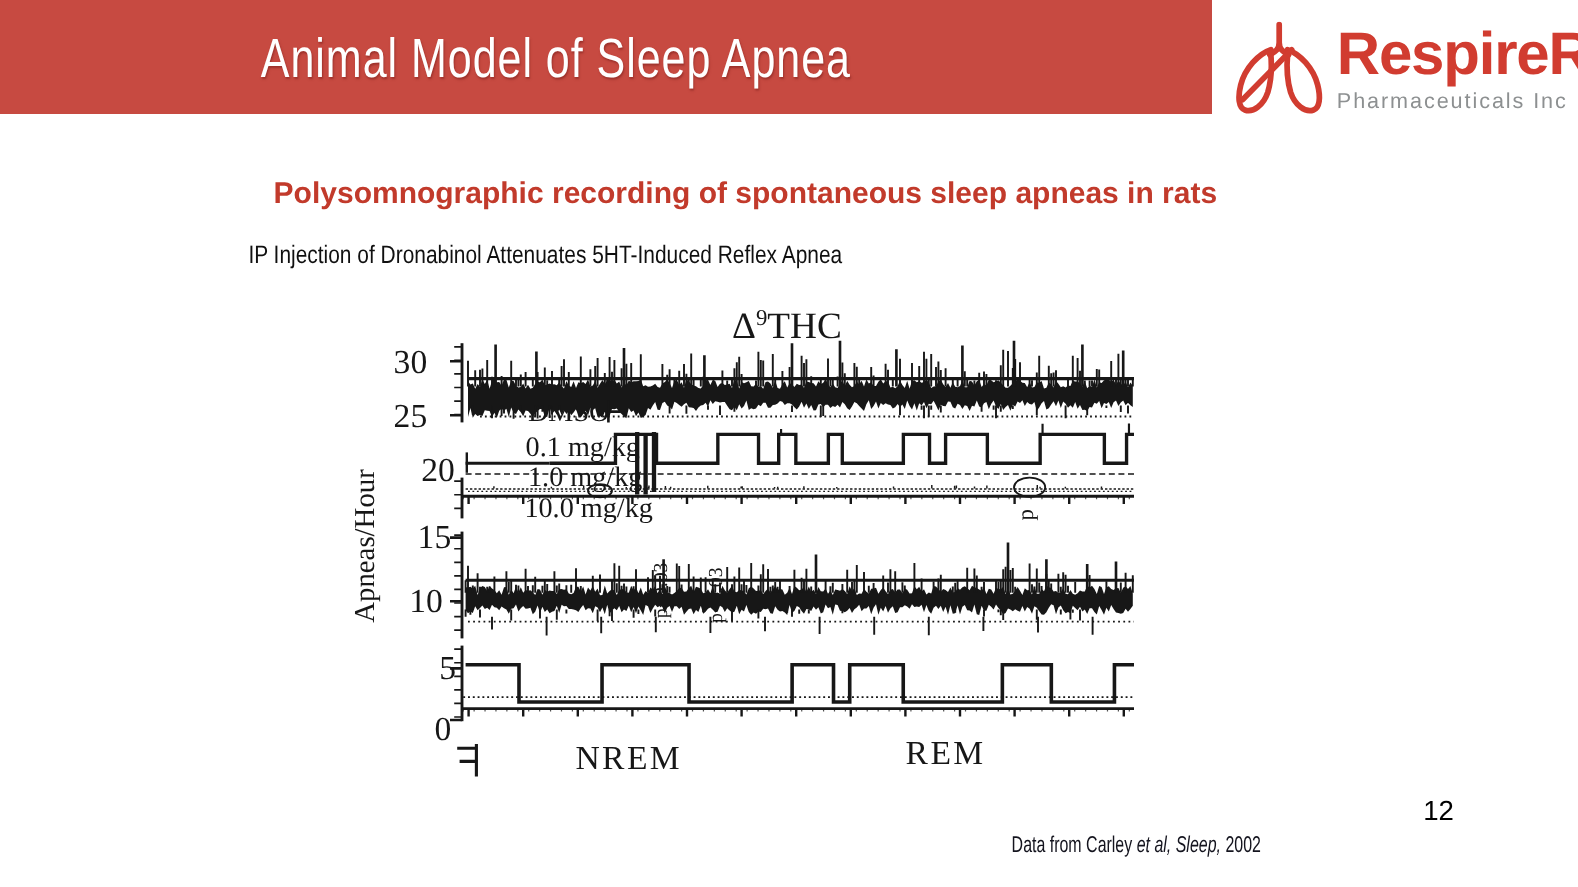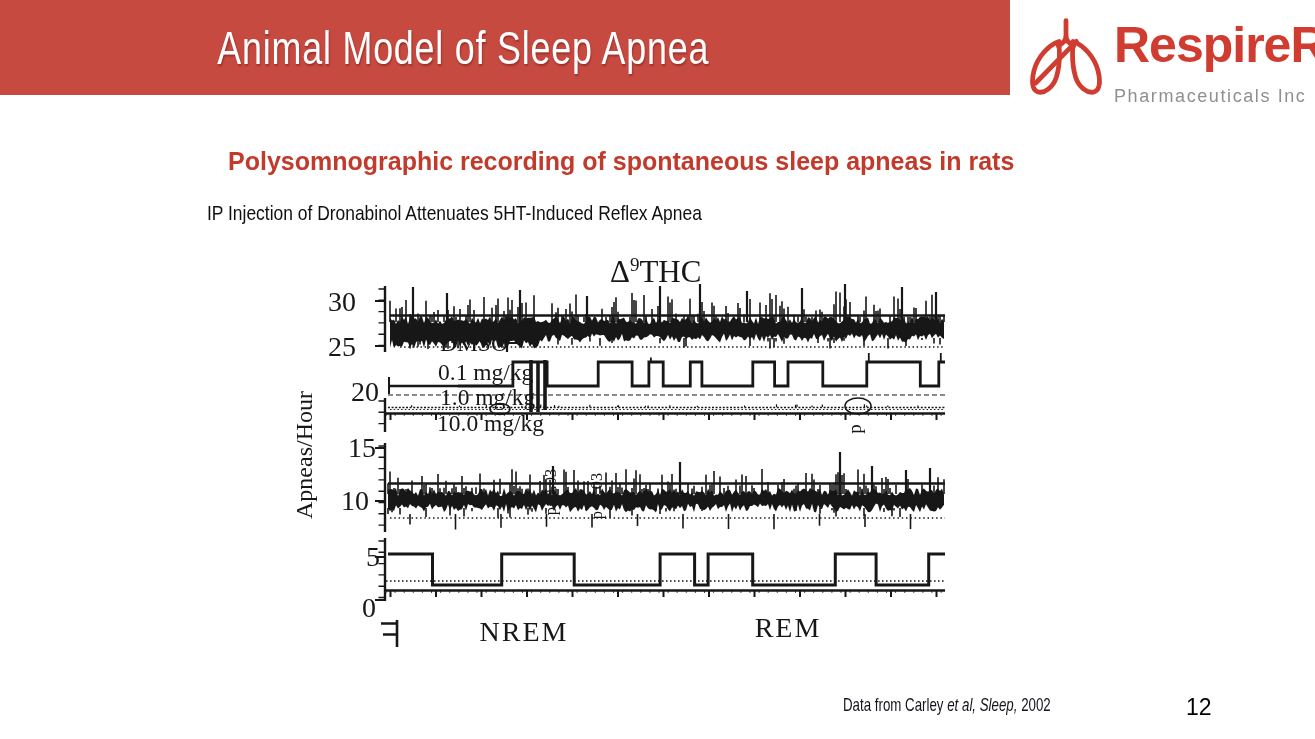--- a/index.html
+++ b/index.html
@@ -8,29 +8,29 @@
   
   .header-bar{position:absolute;left:0;top:0;width:1010px;height:95px;background:var(--header-red,#c74a41);}
   .header-title{position:absolute;left:0;top:0;width:927px;height:95px;display:flex;align-items:center;justify-content:center;}
   .header-title span{color:#ffffff;font-size:46px;font-weight:400;letter-spacing:1px;white-space:nowrap;
          transform:scaleX(0.78);transform-origin:center;text-shadow:1px 2px 2px rgba(120,30,25,0.55);}
   
   .logo{position:absolute;left:1010px;top:0;width:305px;height:100px;background:#ffffff;}
   .logo-icon{position:absolute;left:6px;top:18px;width:100px;height:78px;}
   .brand{position:absolute;left:104px;top:20px;width:200px;}
   .brand-name{color:var(--brand-red,#d13c30);font-size:50px;font-weight:700;letter-spacing:-1px;line-height:1;}
-  .brand-tag{color:var(--tag-gray,#8d9091);font-size:18px;font-weight:400;letter-spacing:1.6px;margin-top:16px;white-space:nowrap;}
+  .brand-tag{color:var(--tag-gray,#8d9091);font-size:18px;font-weight:400;letter-spacing:1.6px;margin-top:4px;white-space:nowrap;}
   
   .subtitle{position:absolute;left:228px;top:147px;color:var(--subtitle-red,#c23a2b);font-size:25px;font-weight:700;white-space:nowrap;}
   .caption{position:absolute;left:207px;top:201px;color:#101010;font-size:21px;font-weight:400;white-space:nowrap;
            transform:scaleX(0.83);transform-origin:left center;}
   .footer{position:absolute;left:843px;top:694px;color:#14141e;font-size:19px;white-space:nowrap;
           transform:scaleX(0.70);transform-origin:left center;}
   .footer i{font-style:italic;}
-  .page-num{position:absolute;left:1186px;top:694px;color:#000000;font-size:23px;}
+  .page-num{position:absolute;left:1186px;top:662px;color:#000000;font-size:23px;}
   
   .figure{position:absolute;left:280px;top:240px;width:700px;height:420px;}
   .figure text{font-family:"Liberation Serif","DejaVu Serif",serif;fill:var(--ink,#171717);}
   .ft{font-size:31px;}
   .fy{font-size:28px;}
   .fl{font-size:23.5px;}
   .fg{font-size:28px;letter-spacing:2px;}
   .fp{font-size:16.5px;}
   .fylab{font-size:24px;}
 </style>

